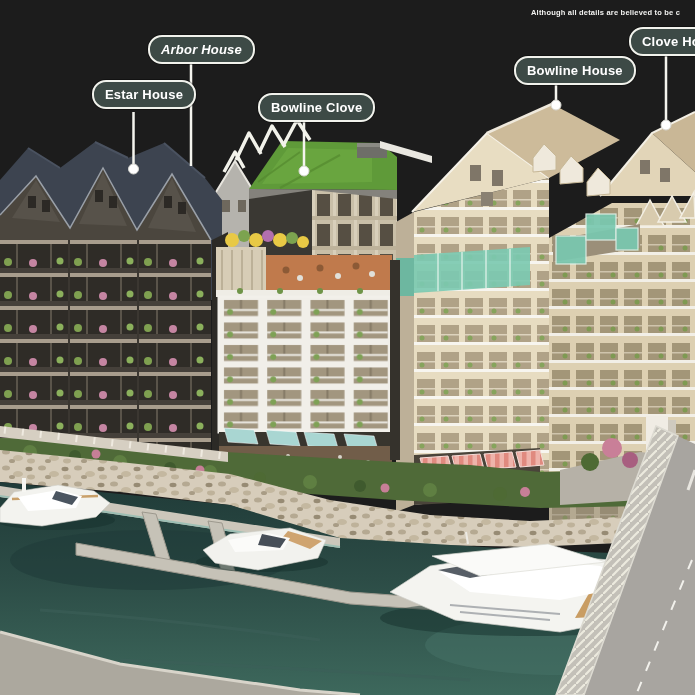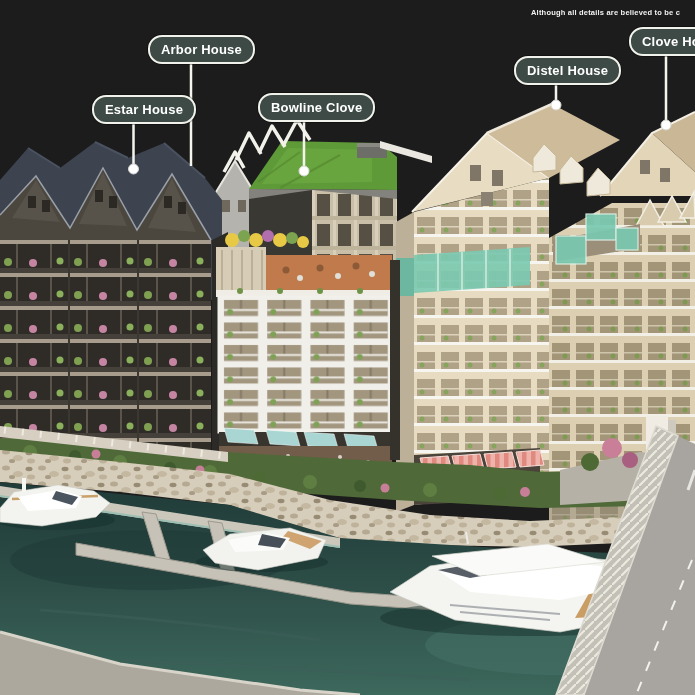--- a/index.html
+++ b/index.html
@@ -7,22 +7,22 @@
     position:relative;width:695px;height:695px;overflow:hidden;
     background:#1c1c1c;font-family:"Liberation Sans",sans-serif;
   }
   .scene{position:absolute;left:0;top:0;width:695px;height:695px;display:block;}
   .pill{
     position:absolute;background:#3d4a46;border:2px solid #f1f2ec;border-radius:14px;
     color:#fff;font-size:13px;font-weight:bold;letter-spacing:.2px;
     padding:5px 11px;white-space:nowrap;z-index:5;
     box-shadow:0 0 0 1px rgba(0,0,0,.35);
   }
-  .pill-estar{left:92px;top:95px;text-align:center;}
-  .pill-arbor{left:148px;top:35px;}
+  .pill-estar{left:92px;top:80px;text-align:center;}
+  .pill-arbor{left:148px;top:35px;font-style:italic;}
   .pill-bowline{left:258px;top:93px;}
   .pill-distel{left:514px;top:56px;}
   .pill-clove{left:629px;top:27px;}
   .disclaimer{
     position:absolute;top:8px;left:531px;width:170px;overflow:hidden;
     color:#f2f2f0;font-size:7.5px;font-weight:bold;letter-spacing:.2px;
     white-space:nowrap;z-index:5;
   }
 </style>
 </head>
@@ -368,20 +368,20 @@
   <div class="pill pill-estar">
     <span>Estar House</span>
   </div>
   <div class="pill pill-arbor">
     <span>Arbor House</span>
   </div>
   <div class="pill pill-bowline">
     <span>Bowline Clove</span>
   </div>
   <div class="pill pill-distel">
-    <span>Distel House</span>
+    <span>Bowline House</span>
   </div>
   <div class="pill pill-clove">
     <span>Clove House</span>
   </div>
 
   <div class="disclaimer">Although all details are believed to be c</div>
 </div>
 
 </body></html>

